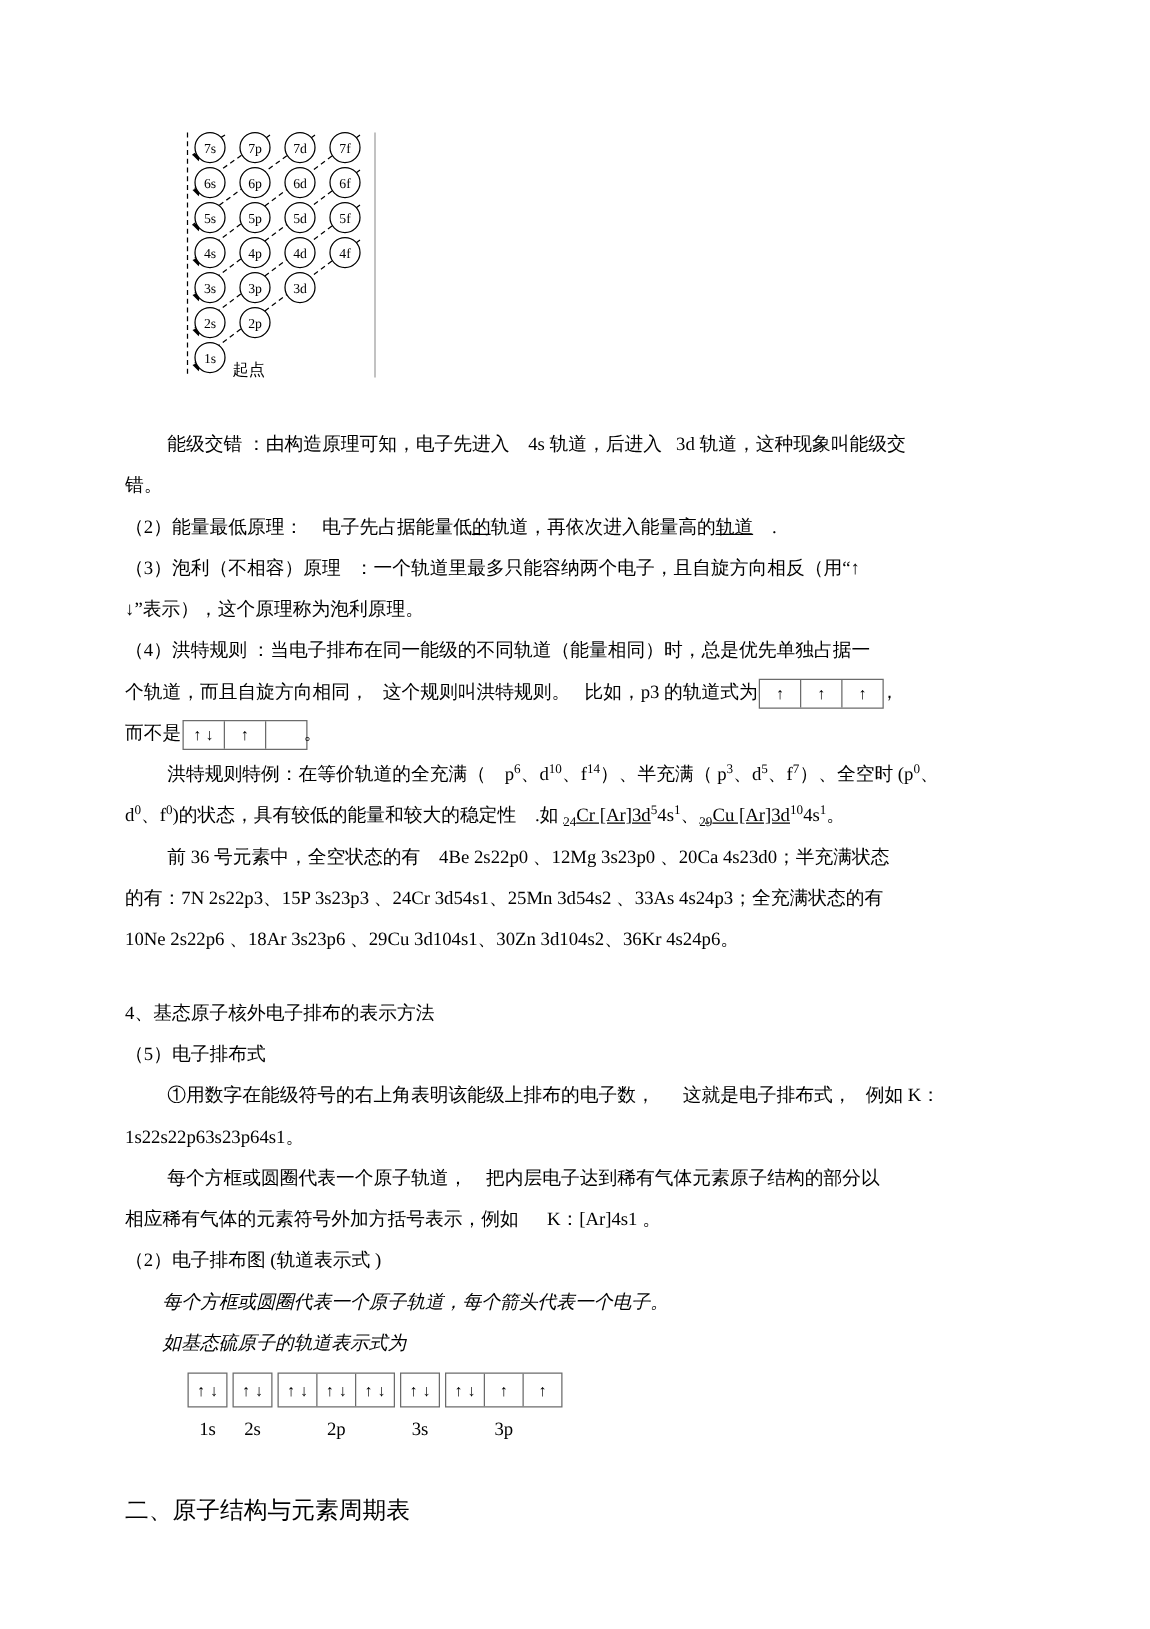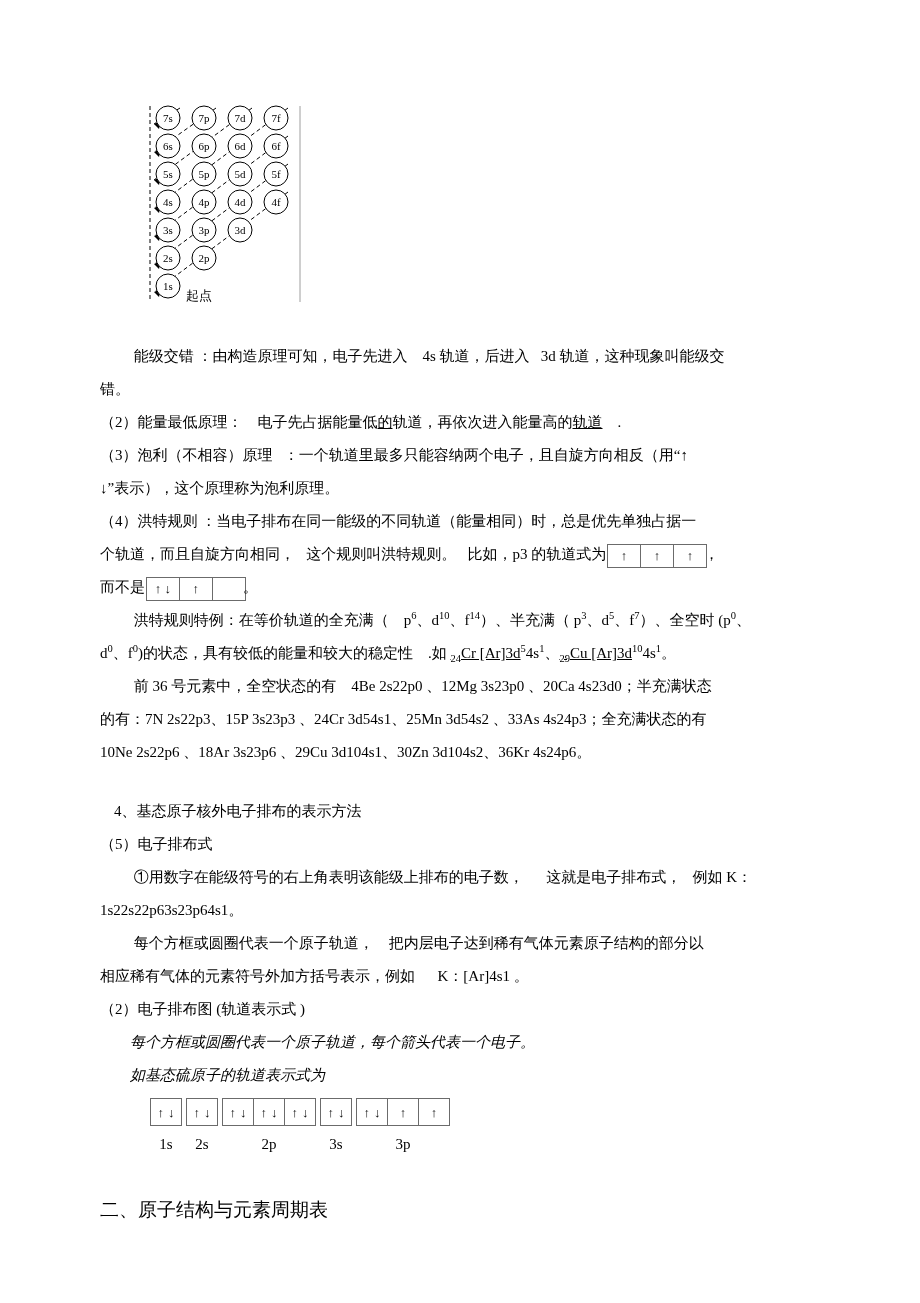--- a/index.html
+++ b/index.html
@@ -39,21 +39,21 @@
     align-items: center;
     justify-content: center;
     font-size: 13px;
     gap: 4px;
     line-height: 1;
   }
   .orb-cell:last-child { border-right: none; }
   .sup { vertical-align: super; font-size: 0.7em; }
   .sub { vertical-align: sub; font-size: 0.7em; }
   .section-title {
-    font-family: Liberation Serif, serif;
+    font-family: Liberation Mono, monospace;
     font-size: 19px;
     margin-top: 18px;
     margin-bottom: 6px;
   }
   .orbbox-row {
     display: inline-flex;
     align-items: flex-start;
     margin-left: 50px;
     margin-top: 6px;
     margin-bottom: 10px;
@@ -200,21 +200,21 @@
   <span>d</span><span class="sup">0</span><span>、f</span><span class="sup">0</span><span>)的状态，具有较低的能量和较大的稳定性</span>&nbsp;&nbsp;&nbsp;&nbsp;<span>.如 </span><span class="underline"><span class="sub">24</span><span>Cr [Ar]3d</span></span><span class="sup">5</span><span>4s</span><span class="sup">1</span><span>、</span><span class="underline"><span class="sub">29</span><span>Cu [Ar]3d</span></span><span class="sup">10</span><span>4s</span><span class="sup">1</span><span>。</span>
 </p>
 
 <p class="para">
   <span style="display:inline-block;width:2em;"></span>
   <span>前 36 号元素中，全空状态的有</span>&nbsp;&nbsp;&nbsp;&nbsp;<span>4Be 2s22p0 、12Mg 3s23p0 、20Ca 4s23d0；半充满状态</span>
 </p>
 <p class="para">的有：7N 2s22p3、15P 3s23p3 、24Cr 3d54s1、25Mn 3d54s2 、33As 4s24p3；全充满状态的有</p>
 <p class="para">10Ne 2s22p6 、18Ar 3s23p6 、29Cu 3d104s1、30Zn 3d104s2、36Kr 4s24p6。</p>
 
-<p class="para" style="margin-top:26px;margin-left:14px;">4、基态原子核外电子排布的表示方法</p>
+<p class="para" style="margin-top:26px;">4、基态原子核外电子排布的表示方法</p>
 <p class="para">（5）电子排布式</p>
 <p class="para">
   <span style="display:inline-block;width:2em;"></span>
   <span>①用数字在能级符号的右上角表明该能级上排布的电子数，</span>&nbsp;&nbsp;&nbsp;&nbsp;&nbsp;&nbsp;<span>这就是电子排布式，</span>&nbsp;&nbsp;&nbsp;<span>例如 K：</span>
 </p>
 <p class="para">1s22s22p63s23p64s1。</p>
 <p class="para">
   <span style="display:inline-block;width:2em;"></span>
   <span>每个方框或圆圈代表一个原子轨道，</span>&nbsp;&nbsp;&nbsp;&nbsp;<span>把内层电子达到稀有气体元素原子结构的部分以</span>
 </p>

